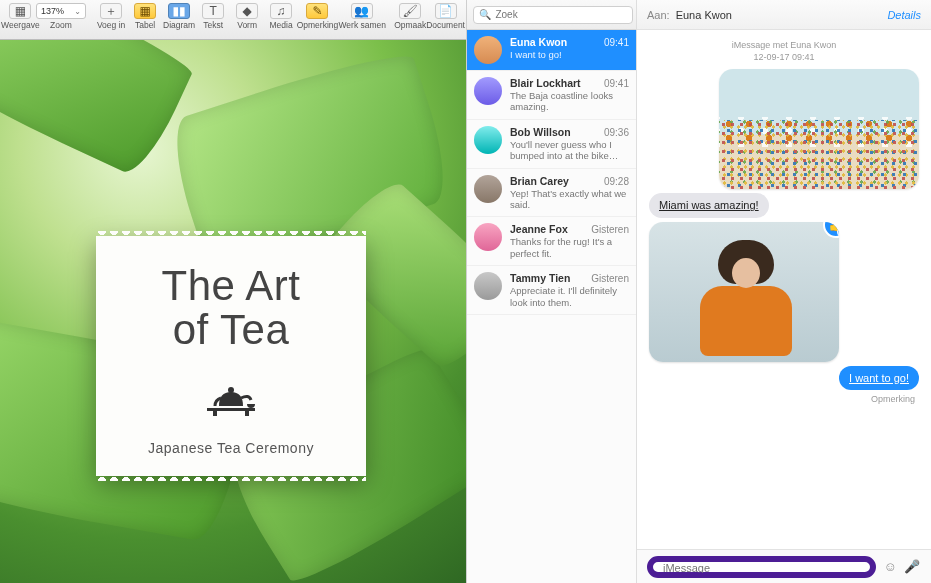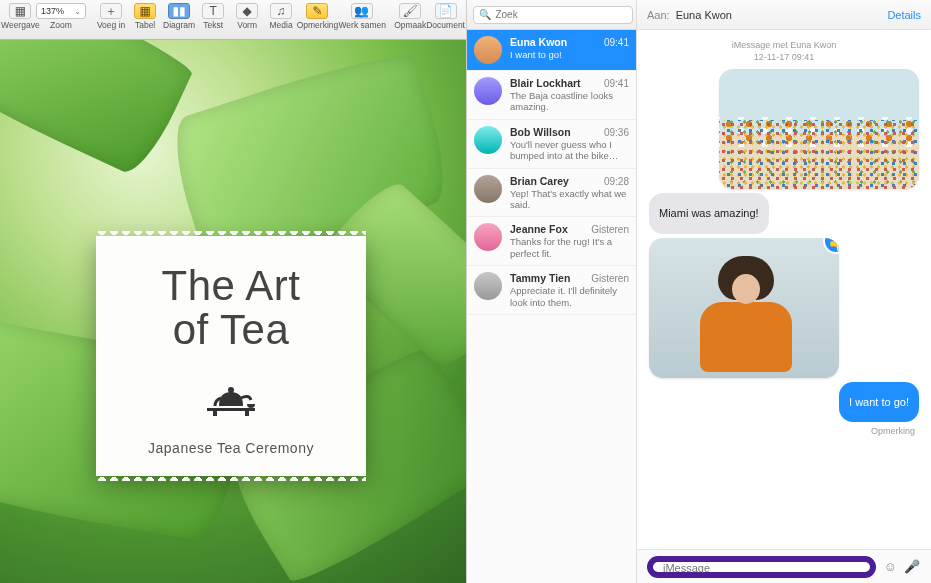--- a/index.html
+++ b/index.html
@@ -50,27 +50,27 @@
   .convo-text{flex:1; min-width:0;}
   .row1{display:flex;justify-content:space-between;align-items:baseline;}
   .name{font-size:10.5px;font-weight:600;white-space:nowrap;overflow:hidden;text-overflow:ellipsis;}
   .time{font-size:10px;color:#888;margin-left:4px;flex-shrink:0;}
   .preview{font-size:9.5px;color:#777; line-height:1.2; margin-top:1px; display:-webkit-box;-webkit-line-clamp:2;-webkit-box-orient:vertical;overflow:hidden;}
   
   .chat-pane{flex:1;display:flex;flex-direction:column;}
   .chat-header{height:30px;border-bottom:1px solid #e2e2e2;background:linear-gradient(#fbfbfb,#f1f1f1);display:flex;align-items:center;padding:0 10px;gap:6px;font-size:11px;}
   .chat-header .to-lbl{color:#888;}
   .chat-header .spacer{flex:1;}
-  .chat-header .details{color:#1f8fff;}
+  .chat-header .details{color:#1f8fff;font-style:italic;}
   .chat-meta{text-align:center;font-size:9px;color:#9a9a9a;padding:6px 0 2px;line-height:1.3;}
   .chat-body{flex:1;overflow:auto;padding:4px 12px 8px;}
   .bubble-row{display:flex;margin:4px 0;align-items:flex-end;}
   .bubble-row.incoming{justify-content:flex-start;}
   .bubble-row.outgoing{justify-content:flex-end;}
-  .bubble{max-width:210px;border-radius:14px;padding:13px 10px;font-size:11px;line-height:1.3;position:relative;}
+  .bubble{max-width:210px;border-radius:14px;padding:5px 10px;font-size:11px;line-height:1.3;position:relative;text-decoration:underline;}
   .bubble.in{background:#e5e5ea;color:#222;}
   .bubble.out{background:#1f8fff;color:#fff;}
   .img-bubble{border-radius:14px;overflow:hidden;position:relative; box-shadow:0 1px 2px rgba(0,0,0,.12);}
   .img-bubble.beach{width:200px;height:120px;background:linear-gradient(#cfe5ea 0%, #cfe5ea 55%, #e9dcc2 55%, #e9dcc2 100%);}
   .crowd{position:absolute;left:0;right:0;bottom:0;height:58%;
     background-image:
       radial-gradient(circle,#c0504d 1.5px,transparent 1.6px),
       radial-gradient(circle,#2e75b6 1.5px,transparent 1.6px),
       radial-gradient(circle,#e2b93b 1.5px,transparent 1.6px),
       radial-gradient(circle,#6aa84f 1.5px,transparent 1.6px);
@@ -270,21 +270,21 @@
   <div class="chat-pane">
     <div class="chat-header">
       <span class="to-lbl">Aan:</span>
       <span>Euna Kwon</span>
       <span class="spacer"></span>
       <span class="details">Details</span>
     </div>
     <div class="chat-body">
       <div class="chat-meta">
         <div>iMessage met Euna Kwon</div>
-        <div>12-11-17 09:41</div>
+        <div>12-09-17 09:41</div>
       </div>
 
       <div class="bubble-row outgoing">
         <div class="img-bubble beach">
           <div class="umbrellas"></div>
           <div class="crowd"></div>
         </div>
       </div>
 
       <div class="bubble-row incoming">

